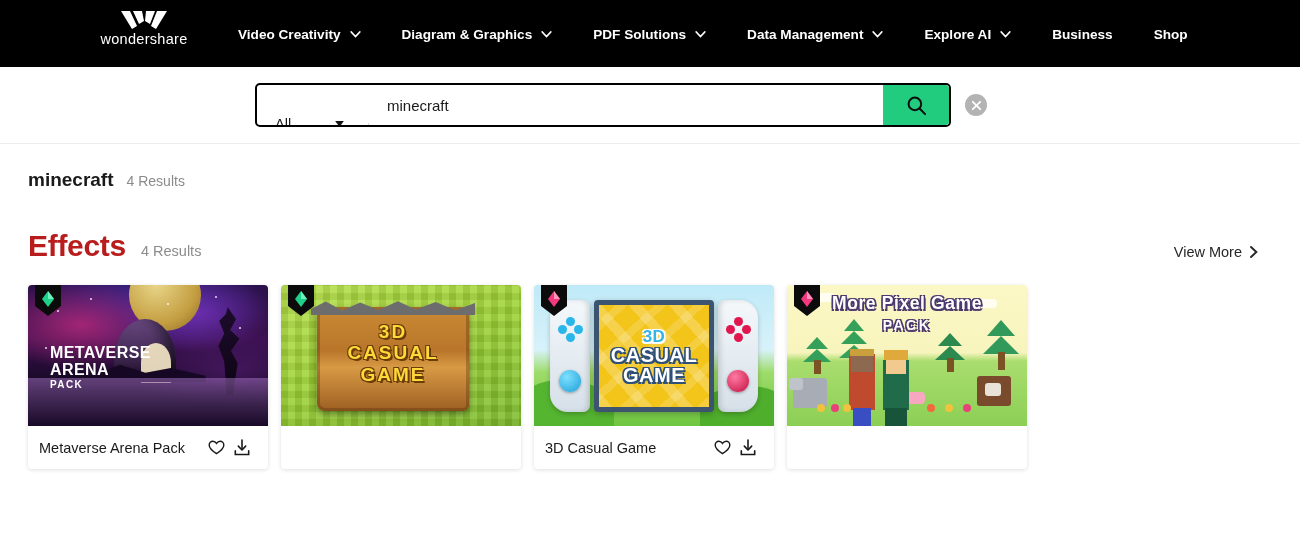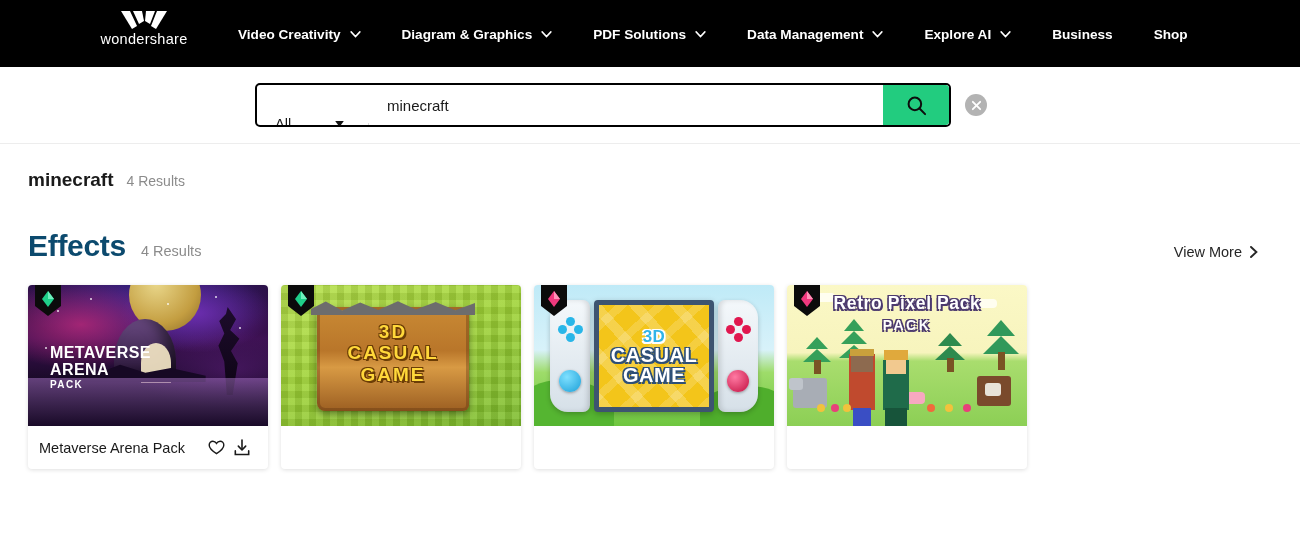--- a/index.html
+++ b/index.html
@@ -134,21 +134,21 @@
   .query-count { font-size: 14px; color: #8b8b8b; }
 
   
   .section-head {
     margin-top: 38px;
     padding: 0 28px;
     display: flex;
     align-items: baseline;
     position: relative;
   }
-  .section-title { font-size: 30px; font-weight: bold; color: #0c4a6e; letter-spacing: -0.3px; }
+  .section-title { font-size: 30px; font-weight: bold; color: #b91c1c; letter-spacing: -0.3px; }
   .section-count { font-size: 14.5px; color: #8b8b8b; margin-left: 15px; }
   .view-more {
     position: absolute;
     right: 42px;
     bottom: 3px;
     display: flex;
     align-items: center;
     gap: 8px;
     font-size: 14.5px;
     color: #262626;
@@ -597,20 +597,39 @@
         </div>
       </div>
       <div class="badge">
         <svg viewBox="0 0 26 31">
           <path d="M0 0 H26 V21 L13 31 L0 21 Z" fill="#0b0b0b"></path>
           <polygon points="13,6 19,14 13,22 7,14" fill="#f0397e"></polygon>
           <polygon points="13,6 19,14 13,14" fill="#ff92b8"></polygon>
         </svg>
       </div>
     </div>
+    <div class="card-foot">
+      <span class="card-title">3D Casual Game</span>
+      <div class="act act-heart">
+        <span>
+          <svg viewBox="0 0 18 16">
+              <path d="M9 14.5 C9 14.5 1.2 9.8 1.2 5.4 C1.2 2.9 3.1 1.3 5.1 1.3 C6.8 1.3 8.2 2.4 9 3.7 C9.8 2.4 11.2 1.3 12.9 1.3 C14.9 1.3 16.8 2.9 16.8 5.4 C16.8 9.8 9 14.5 9 14.5 Z" stroke="#1a1a1a" stroke-width="1.5" fill="none"></path>
+            </svg>
+        </span>
+      </div>
+      <div class="act act-dl">
+        <span>
+          <svg viewBox="0 0 17 18">
+            <line x1="8.5" y1="1" x2="8.5" y2="10.6" stroke="#1a1a1a" stroke-width="1.7" stroke-linecap="round"></line>
+            <path d="M4.6 7.6 L8.5 11.6 L12.4 7.6" stroke="#1a1a1a" stroke-width="1.7" fill="none" stroke-linecap="round" stroke-linejoin="round"></path>
+            <path d="M1.4 12.6 V16.4 H15.6 V12.6" stroke="#1a1a1a" stroke-width="1.7" fill="none" stroke-linecap="round"></path>
+          </svg>
+        </span>
+      </div>
+    </div>
   </div>
 
   <div class="card">
     <div class="thumb">
       <div class="art">
         <div class="p-bg"></div>
         <div class="p-cloud" style="left:14px;top:8px;width:34px;height:9px"></div>
         <div class="p-cloud" style="left:170px;top:14px;width:40px;height:9px"></div>
 
         <div class="p-tree" style="left:52px;">
@@ -651,21 +670,21 @@
         <div class="p-fig" style="left:98px;bottom:0;width:22px;height:18px;background:#17543a"></div>
 
         <div class="p-flower" style="left:44px;background:#e8407a"></div>
         <div class="p-flower" style="left:56px;background:#f2c23c"></div>
         <div class="p-flower" style="left:140px;background:#f06a3c"></div>
         <div class="p-flower" style="left:158px;background:#f2c23c"></div>
         <div class="p-flower" style="left:176px;background:#e8407a"></div>
         <div class="p-flower" style="left:30px;background:#f2c23c"></div>
       </div>
       <div class="p-txt">
-        <span class="p-t1">Retro Pixel Pack</span>
+        <span class="p-t1">More Pixel Game</span>
         <span class="p-t2">PACK</span>
       </div>
       <div class="badge">
         <svg viewBox="0 0 26 31">
           <path d="M0 0 H26 V21 L13 31 L0 21 Z" fill="#0b0b0b"></path>
           <polygon points="13,6 19,14 13,22 7,14" fill="#f0397e"></polygon>
           <polygon points="13,6 19,14 13,14" fill="#ff92b8"></polygon>
         </svg>
       </div>
     </div>

